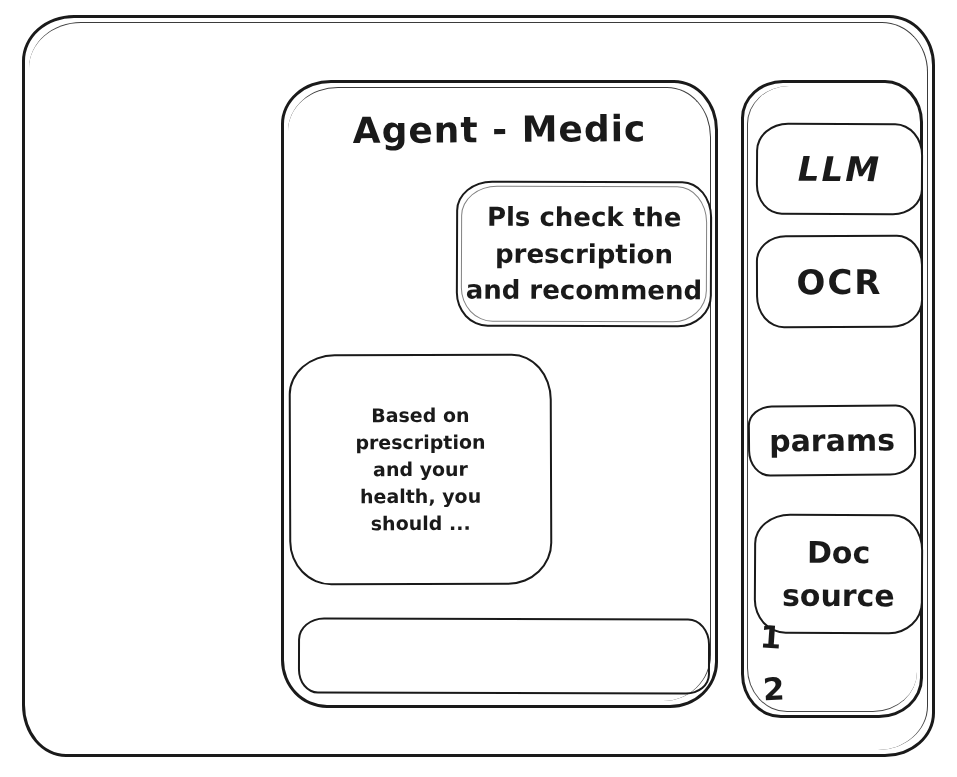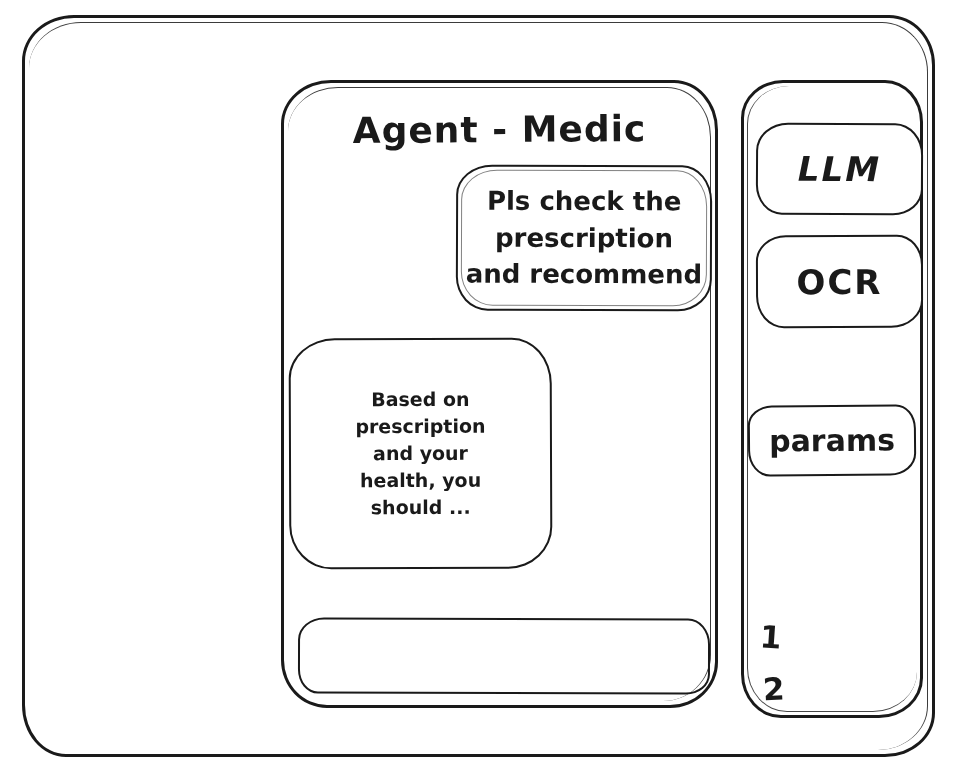--- a/index.html
+++ b/index.html
@@ -9,21 +9,21 @@
     color:#1a1a1a;
     position:relative;
   }
 
   
   .sk {
     position:absolute;
     border:3px solid #1a1a1a;
     background:#fff;
   }
-  .sk-thin { border-width:2.5px; }
+  .sk-thin { border-width:2.5px;margin-top:16px; }
 
   
   .rough-tr::after {
     content:""; position:absolute; inset:4px;
     border:solid #1a1a1a; border-width:1.6px 1.6px 0 0;
     border-radius:inherit; pointer-events:none; opacity:.85;
   }
   .rough-b::after {
     content:""; position:absolute; inset:3px;
     border:solid #1a1a1a; border-width:0 0 1.6px 1.6px;
@@ -150,18 +150,19 @@
 health, you
 should ...</div>
 
     <input class="chat-input" type="text" value="" style="">
   </div>
 
   <div class="sk tools-panel rough-b">
     <div class="sk tool-btn llm">LLM</div>
     <div class="sk tool-btn ocr">OCR</div>
     <div class="sk tool-btn params">params</div>
+    <div class="sk tool-btn doc">Doc source</div>
 
     <div class="annot one">1</div>
     <div class="annot two">2</div>
   </div>
 
 </div>
 
 </body></html>

